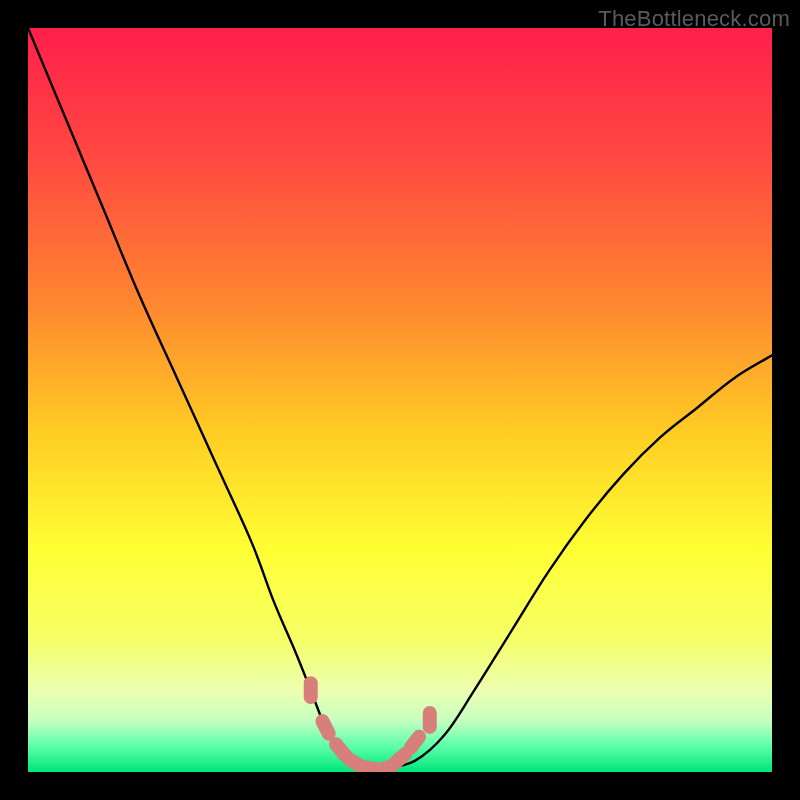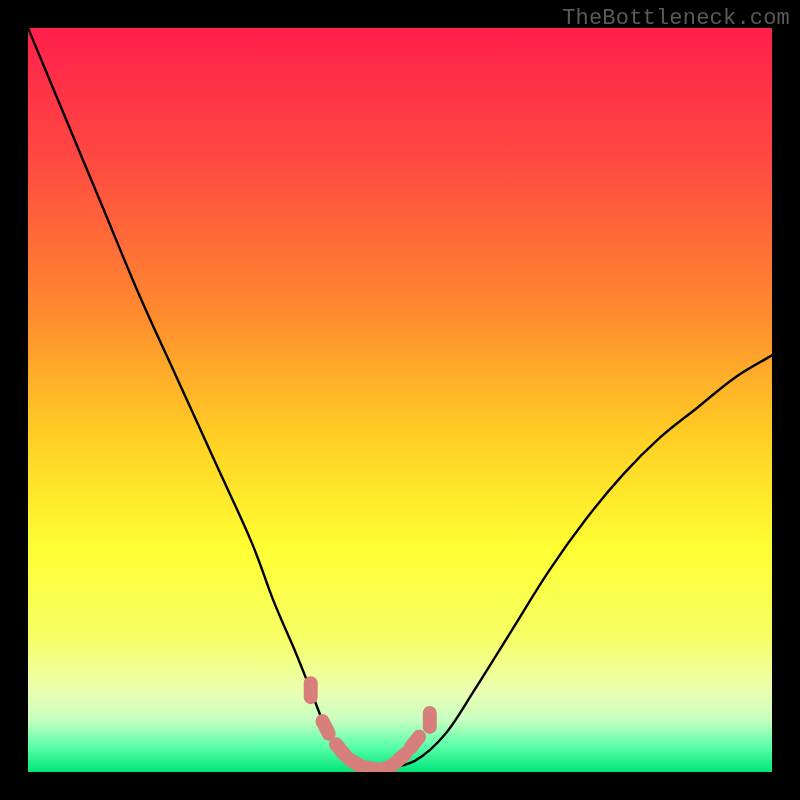--- a/index.html
+++ b/index.html
@@ -9,21 +9,20 @@
     height: 800px;
     overflow: hidden;
     background: #000;
     font-family: Arial, Helvetica, sans-serif;
   }
   .container {
     position: relative;
     width: 800px;
     height: 800px;
     background: #000;
-    font-family: Liberation Mono, monospace;
   }
   .plot-area {
     position: absolute;
     left: 28px;
     top: 28px;
     width: 744px;
     height: 744px;
     overflow: hidden;
   }
   .gradient-bg {

